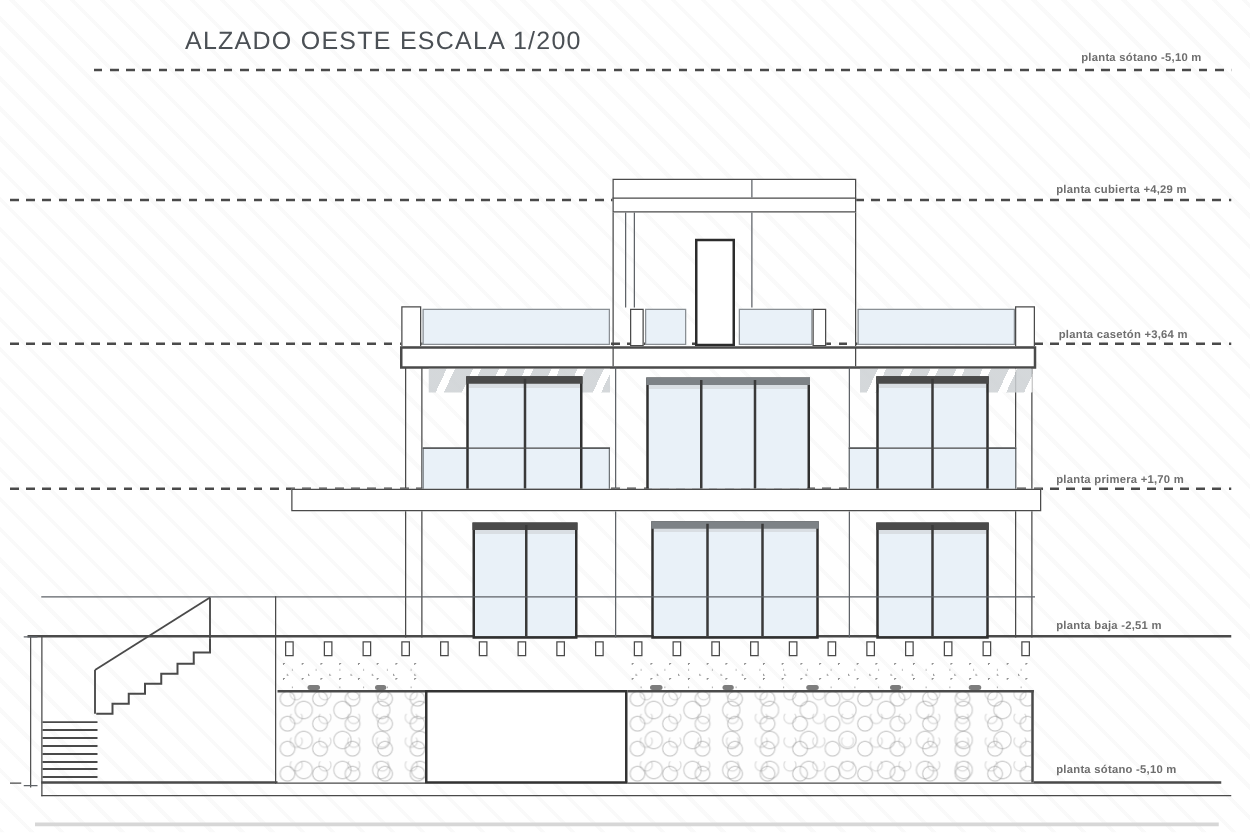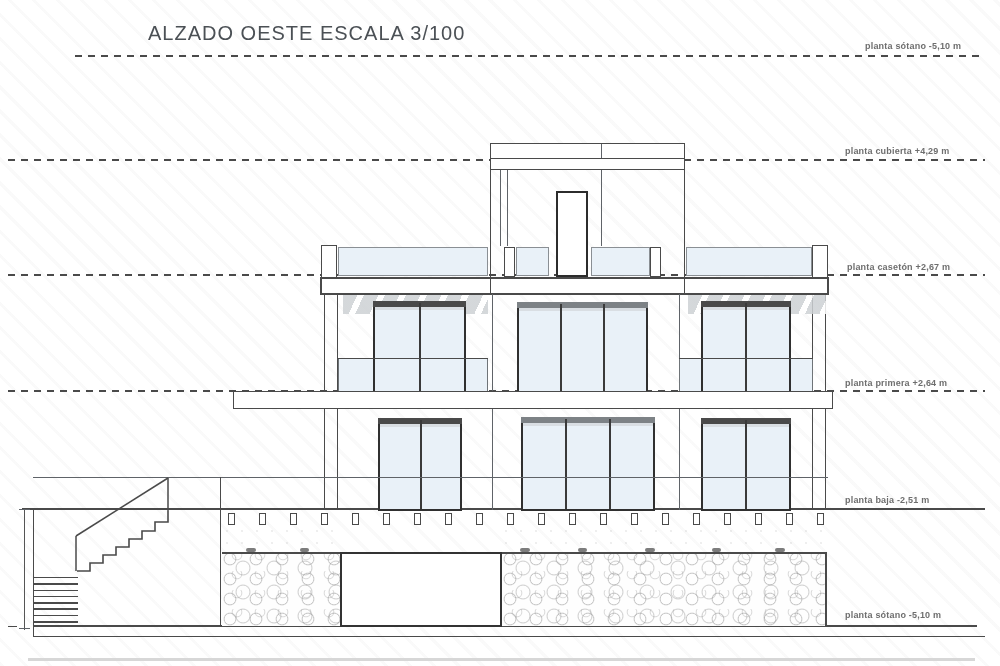--- a/index.html
+++ b/index.html
@@ -48,34 +48,34 @@
   }
   .tuft{height:4px;background:#7d7d7d;border-radius:2px;}
   #title{font-size:20px;color:var(--title);letter-spacing:1px;white-space:nowrap;}
   .post{position:absolute;top:0;width:7px;height:12px;border:1.5px solid var(--ink);background:#fff;box-sizing:border-box;}
 </style>
 </head>
 <body>
 
 <div id="canvas" style="--ink: #4a4a4a; --ink-2: #5f6368; --ink-light: #6e6e6e; --title: #4b5055; --glass: #e9f1f8; --glass-dark: #d9dee3; --hatch: #cdd1d4;">
 
-  <div id="title" class="abs" style="left:148px;top:22px;">ALZADO OESTE ESCALA 3/100</div>
+  <div id="title" class="abs" style="left:148px;top:22px;">ALZADO OESTE ESCALA 1/200</div>
 
   <div class="abs lvl-dashed" style="left:75px;top:55px;width:910px;"></div>
   <div class="abs lvl-dashed" style="left:8px;top:159px;width:977px;"></div>
   <div class="abs lvl-dashed" style="left:8px;top:274px;width:977px;"></div>
   <div class="abs lvl-dashed" style="left:8px;top:390px;width:977px;"></div>
   <div class="abs lvl-solid" style="left:22px;top:508px;width:963px;"></div>
   <div class="abs lvl-solid" style="left:33px;top:625px;width:944px;height:1.5px;"></div>
   <div class="abs hline" style="left:33px;top:636px;width:952px;"></div>
 
   <div class="abs lvl-label" style="left:865px;top:41px;">planta sótano -5,10 m</div>
   <div class="abs lvl-label" style="left:845px;top:146px;">planta cubierta +4,29 m</div>
-  <div class="abs lvl-label" style="left:847px;top:262px;">planta casetón +2,67 m</div>
-  <div class="abs lvl-label" style="left:845px;top:378px;">planta primera +2,64 m</div>
+  <div class="abs lvl-label" style="left:847px;top:262px;">planta casetón +3,64 m</div>
+  <div class="abs lvl-label" style="left:845px;top:378px;">planta primera +1,70 m</div>
   <div class="abs lvl-label" style="left:845px;top:495px;">planta baja -2,51 m</div>
   <div class="abs lvl-label" style="left:845px;top:610px;">planta sótano -5,10 m</div>
 
   <div class="abs box" style="left:490px;top:143px;width:195px;height:27px;"></div>
   <div class="abs hline" style="left:490px;top:158px;width:195px;"></div>
   <div class="abs vline-thin" style="left:601px;top:144px;height:14px;"></div>
   <div class="abs vline" style="left:490px;top:170px;height:107px;"></div>
   <div class="abs vline" style="left:684px;top:170px;height:107px;"></div>
   <div class="abs vline-thin" style="left:500px;top:170px;height:76px;"></div>
   <div class="abs vline-thin" style="left:507px;top:170px;height:76px;"></div>

